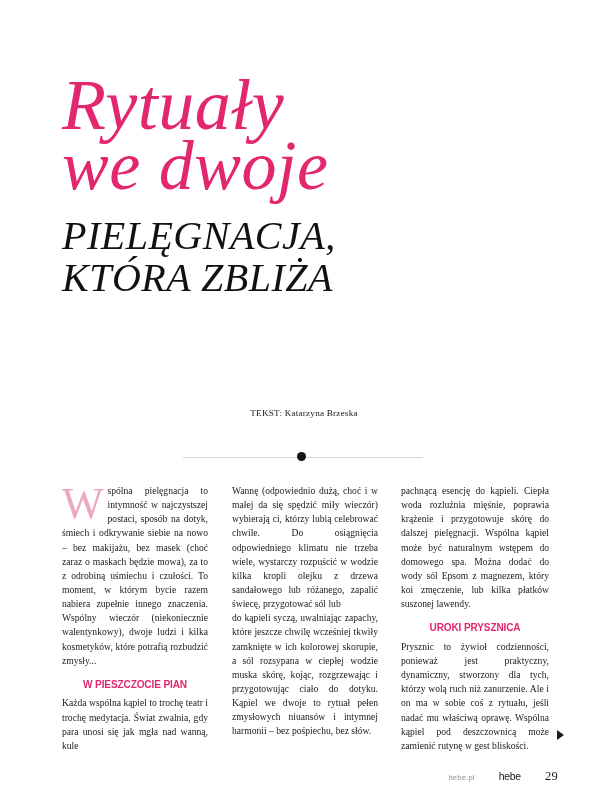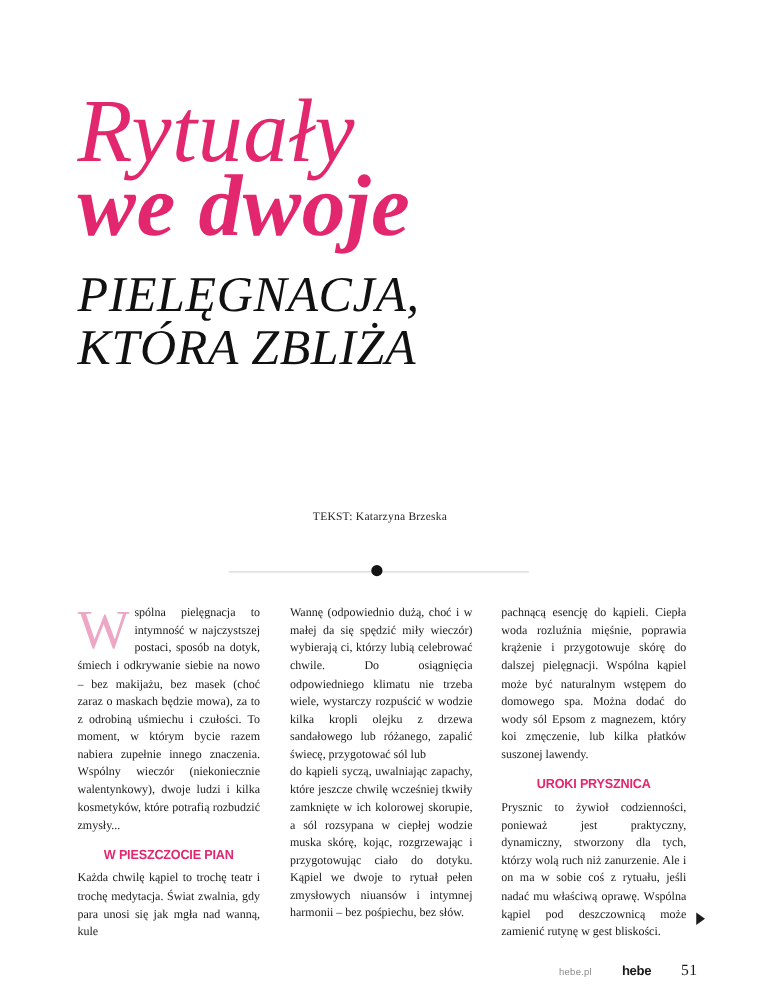--- a/index.html
+++ b/index.html
@@ -42,21 +42,20 @@
   .hl-line1 {
     display: block;
     font-size: 72px;
     margin-right: 2px;
   }
   .hl-line2 {
     display: block;
     font-size: 70px;
     margin-top: -4px;
     margin-right: 4px;
-    font-weight: bold;
   }
   .hl-sub {
     font-family: "Liberation Serif", "DejaVu Serif", serif;
     font-style: italic;
     color: #111111;
     font-weight: 400;
     line-height: 1.04;
     letter-spacing: 0.5px;
   }
   .hl-line3 {
@@ -204,21 +203,21 @@
     gap: 24px;
     font-family: "Liberation Sans", "DejaVu Sans", sans-serif;
   }
   .footer .site {
     font-size: 7.6px;
     color: #8d8d8d;
     letter-spacing: 0.2px;
   }
   .footer .brand {
     font-size: 10.5px;
-    font-weight: 700;
+    font-weight: 400;
     color: #1a1a1a;
     letter-spacing: -0.3px;
   }
   .footer .pageno {
     font-size: 12.5px;
     font-weight: 400;
     color: #1a1a1a;
     font-family: "Liberation Serif", "DejaVu Serif", serif;
     letter-spacing: 0.3px;
   }
@@ -241,21 +240,21 @@
   <div class="divider">
     <div class="rule"></div>
     <div class="dot"></div>
   </div>
 
   <div class="cols">
 
     <div class="col col-1">
       <p class="dropcap">Wspólna pielęgnacja to intymność w najczystszej postaci, sposób na dotyk, śmiech i odkrywanie siebie na nowo – bez makijażu, bez masek (choć zaraz o maskach będzie mowa), za to z odrobiną uśmiechu i czułości. To moment, w którym bycie razem nabiera zupełnie innego znaczenia. Wspólny wieczór (niekoniecznie walentynkowy), dwoje ludzi i kilka kosmetyków, które potrafią rozbudzić zmysły...</p>
       <span class="subhead">W PIESZCZOCIE PIAN</span>
-      <p>Każda chwilę kąpiel to trochę teatr i trochę medytacja. Świat zwalnia, gdy para unosi się jak mgła nad wanną, kule</p>
+      <p>Każda wspólna kąpiel to trochę teatr i trochę medytacja. Świat zwalnia, gdy para unosi się jak mgła nad wanną, kule</p>
     </div>
 
     <div class="col col-2">
       <p>Wannę (odpowiednio dużą, choć i w małej da się spędzić miły wieczór) wybierają ci, którzy lubią celebrować chwile. Do osiągnięcia odpowiedniego klimatu nie trzeba wiele, wystarczy rozpuścić w wodzie kilka kropli olejku z drzewa sandałowego lub różanego, zapalić świecę, przygotować sól lub</p>
       <p>do kąpieli syczą, uwalniając zapachy, które jeszcze chwilę wcześniej tkwiły zamknięte w ich kolorowej skorupie, a sól rozsypana w ciepłej wodzie muska skórę, kojąc, rozgrzewając i przygotowując ciało do dotyku. Kąpiel we dwoje to rytuał pełen zmysłowych niuansów i intymnej harmonii – bez pośpiechu, bez słów.</p>
     </div>
 
     <div class="col col-3">
       <p>pachnącą esencję do kąpieli. Ciepła woda rozluźnia mięśnie, poprawia krążenie i przygotowuje skórę do dalszej pielęgnacji. Wspólna kąpiel może być naturalnym wstępem do domowego spa. Można dodać do wody sól Epsom z magnezem, który koi zmęczenie, lub kilka płatków suszonej lawendy.</p>
       <span class="subhead">UROKI PRYSZNICA</span>
@@ -264,16 +263,16 @@
 
   </div>
 
   <div class="cont-arrow">
     <div class="tri"></div>
   </div>
 
   <div class="footer">
     <span class="site">hebe.pl</span>
     <span class="brand">hebe</span>
-    <span class="pageno">51</span>
+    <span class="pageno">29</span>
   </div>
 
 </div>
 
 </body></html>

